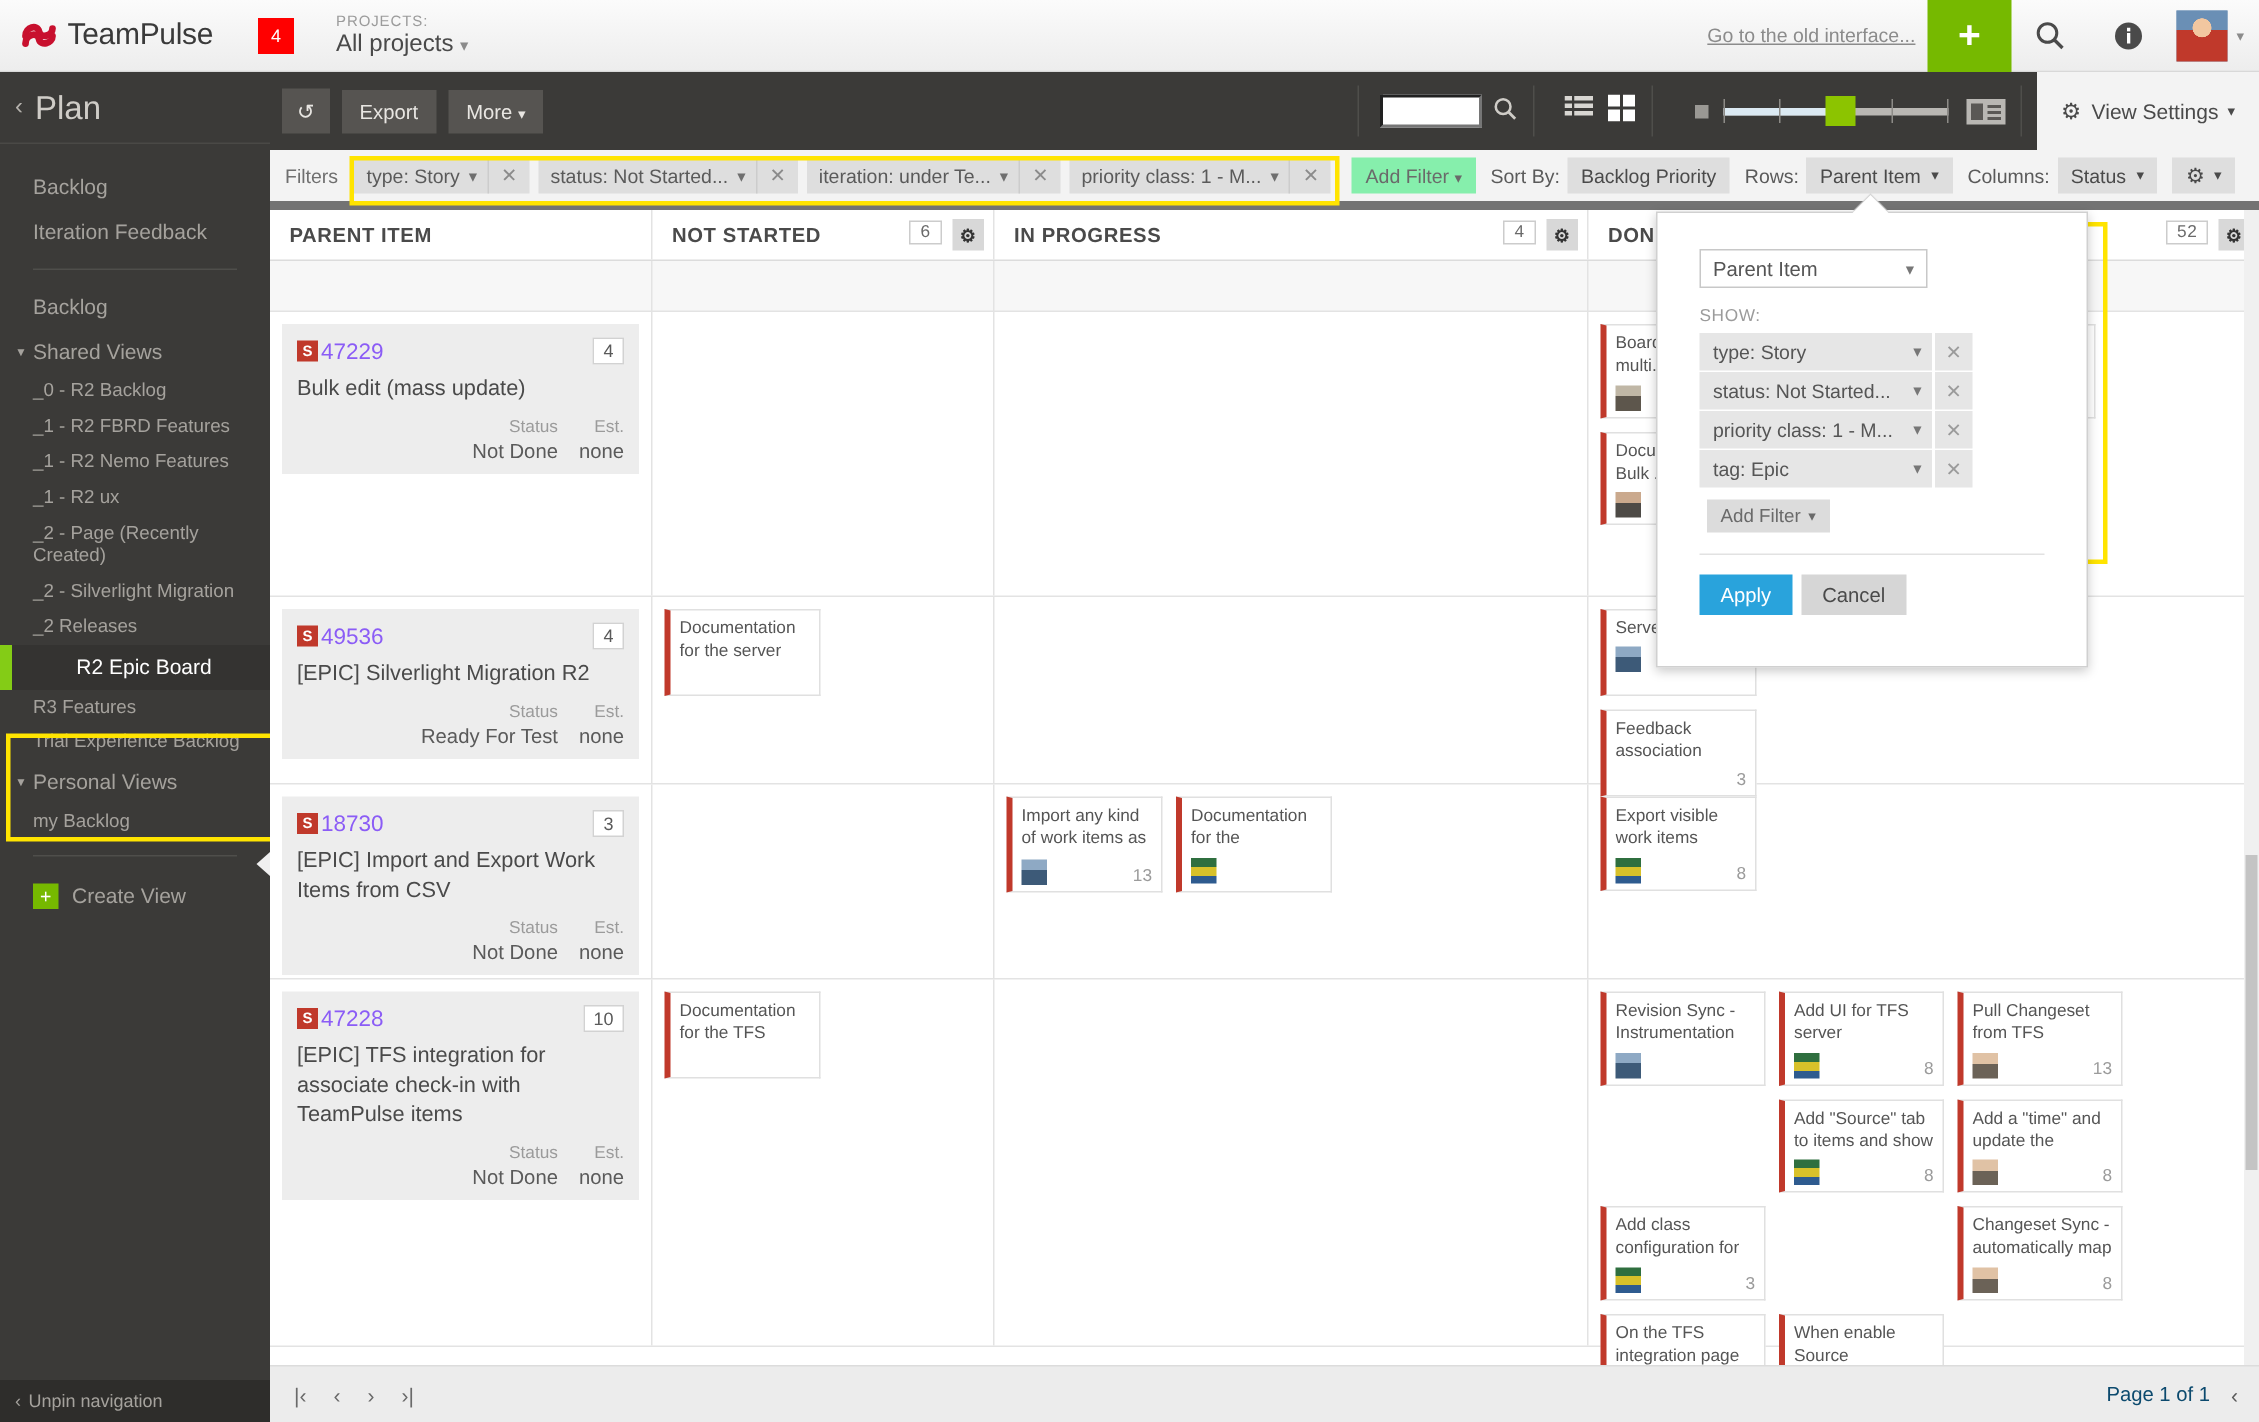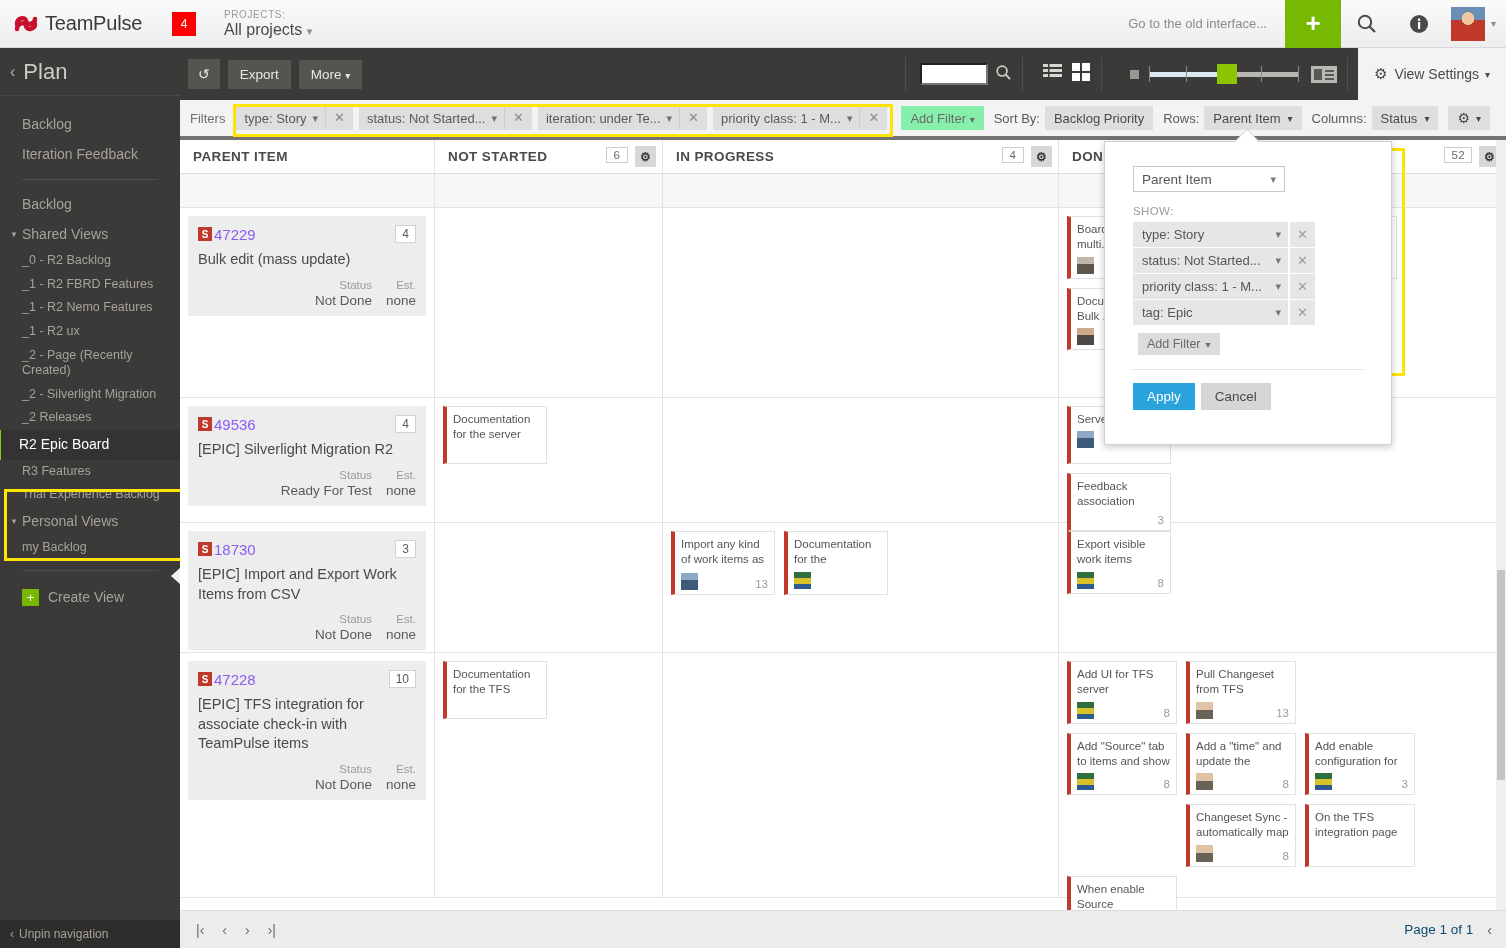--- a/index.html
+++ b/index.html
@@ -24,21 +24,21 @@
   .logo-text { font-size:20px; color:#3a3a3a; letter-spacing:-0.2px; }
   .notif-badge {
     background:#ff0000; color:#fff; font-size:12px;
     width:24px; height:24px; display:flex; align-items:center; justify-content:center;
     margin-left:4px;
   }
   .proj-block { margin-left:28px; }
   .proj-label { font-size:10px; color:#9b9b9b; letter-spacing:0.6px; }
   .proj-value { font-size:16px; color:#4a4a4a; margin-top:1px; cursor:pointer;}
   .topbar-right { margin-left:auto; display:flex; align-items:center; height:48px; }
-  .old-iface { color:#8b8b8b; font-size:13px; padding-right:18px; cursor:pointer; }
+  .old-iface { color:#8b8b8b; font-size:13px; padding-right:8px; cursor:pointer;text-decoration:underline; }
   .green-plus {
     width:56px; height:48px; background:#76b900;
     display:flex; align-items:center; justify-content:center;
     color:#fff; font-size:26px; font-weight:bold; cursor:pointer;
   }
   .icon-btn {
     width:52px; height:48px; display:flex; align-items:center; justify-content:center;
     cursor:pointer;
   }
   .avatar-top {
@@ -62,22 +62,23 @@
   }
   .plan-head .chev { font-size:16px; margin-right:8px; color:#b5b2ad; }
   .nav-list { padding:14px 0 0 0; }
   .nav-item {
     padding:6px 14px 6px 22px; color:#a5a29d; font-size:14px; cursor:pointer; line-height:1.25;
   }
   .nav-item.small { font-size:12.5px; padding:4px 14px 4px 22px; }
   .nav-item.group { font-size:14px; color:#a5a29d; padding-left:22px; position:relative; }
   .nav-item.group .tri { position:absolute; left:10px; top:10px; font-size:8px; }
   .nav-item.active {
-    color:#ffffff; background:#343331; border-left:1px solid #84cc16; padding-left:18px;
+    color:#ffffff; background:#343331; border-left:8px solid #84cc16; padding-left:18px;
     font-size:14px;
+    text-align:center;
   }
   .nav-sep { height:1px; background:#4f4e4b; margin:10px 22px; }
   .create-view { display:flex; align-items:center; padding:8px 22px; cursor:pointer; }
   .create-view .plusbox {
     width:17px; height:17px; background:#76b900; color:#fff; font-size:13px;
     display:flex; align-items:center; justify-content:center; margin-right:9px;
   }
   .create-view span.lbl { font-size:14px; color:#a5a29d; }
   .unpin {
     position:absolute; left:0; bottom:0; width:180px; height:28px;
@@ -122,21 +123,21 @@
     background:#5a5855; box-shadow:0 4px 0 #5a5855, 0 8px 0 #5a5855; }
   .viewsettings {
     margin-left:auto; height:52px; background:#f3f3f3; color:#4a4a4a;
     display:flex; align-items:center; padding:0 16px; font-size:14px; cursor:pointer;
   }
   .viewsettings .gear { font-size:15px; margin-right:7px; }
 
   
   .filterbar {
     position:absolute; left:180px; top:100px; width:1326px; height:40px;
-    background:#f3f3f3; border-bottom:4px solid #737373;
+    background:#f3f3f3; border-bottom:6px solid #737373;
     display:flex; align-items:center; padding-left:10px;
   }
   .filters-label { color:#6f6f6f; font-size:13px; margin-right:6px; }
   .chip {
     display:flex; align-items:center; background:#dedede; margin-right:6px; height:24px;
   }
   .chip .txt { padding:0 6px 0 8px; font-size:13px; color:#5a5a5a; white-space:nowrap; cursor:pointer;}
   .chip .cv { font-size:11px; color:#6f6f6f; padding-right:7px; cursor:pointer;}
   .chip .x { padding:0 8px; color:#8b8b8b; font-size:13px; border-left:1px solid #ccc; cursor:pointer; height:24px; line-height:24px;}
   .fb-btn {
@@ -655,20 +656,27 @@
           </div>
         </div>
         <div class="cell ns">
           <div class="tcard">
             <div class="ttl">Documentation for the TFS check-</div>
           </div>
         </div>
         <div class="cell ip"></div>
         <div class="cell done" style="border-right:none">
           <div class="tcard wide">
+            <div class="ttl">Revision Sync - Instrumentation</div>
+            <div class="bot">
+                <span class="tav a"></span>
+                <span class="est"></span>
+              </div>
+          </div>
+          <div class="tcard wide">
             <div class="ttl">Add UI for TFS server</div>
             <div class="bot">
                 <span class="tav b"></span>
                 <span class="est">8</span>
               </div>
           </div>
           <div class="tcard wide">
             <div class="ttl">Pull Changeset from TFS</div>
             <div class="bot">
                 <span class="tav e"></span>
@@ -684,21 +692,21 @@
               </div>
           </div>
           <div class="tcard wide">
             <div class="ttl">Add a "time" and update the</div>
             <div class="bot">
                 <span class="tav e"></span>
                 <span class="est">8</span>
               </div>
           </div>
           <div class="tcard wide">
-            <div class="ttl">Add enable configuration for</div>
+            <div class="ttl">Add class configuration for</div>
             <div class="bot">
                 <span class="tav b"></span>
                 <span class="est">3</span>
               </div>
           </div>
           <div class="tcard wide" style="visibility:hidden"></div>
           <div class="tcard wide">
             <div class="ttl">Changeset Sync - automatically map</div>
             <div class="bot">
                 <span class="tav e"></span>

